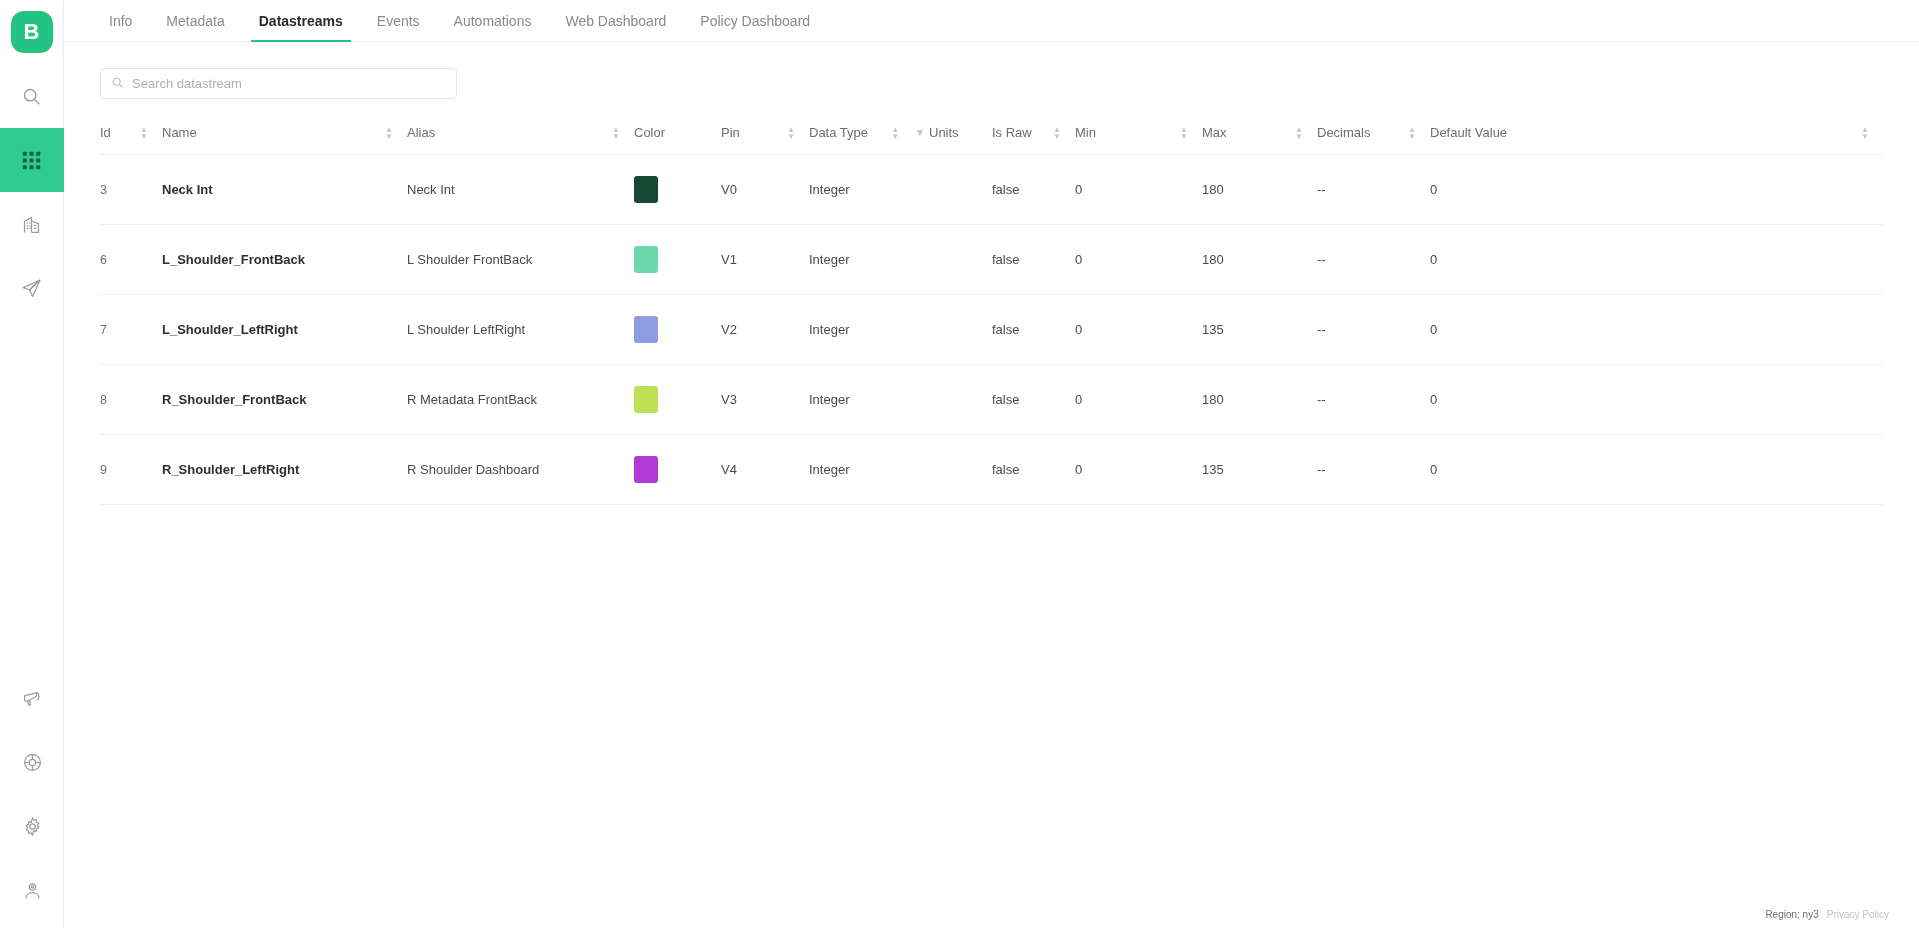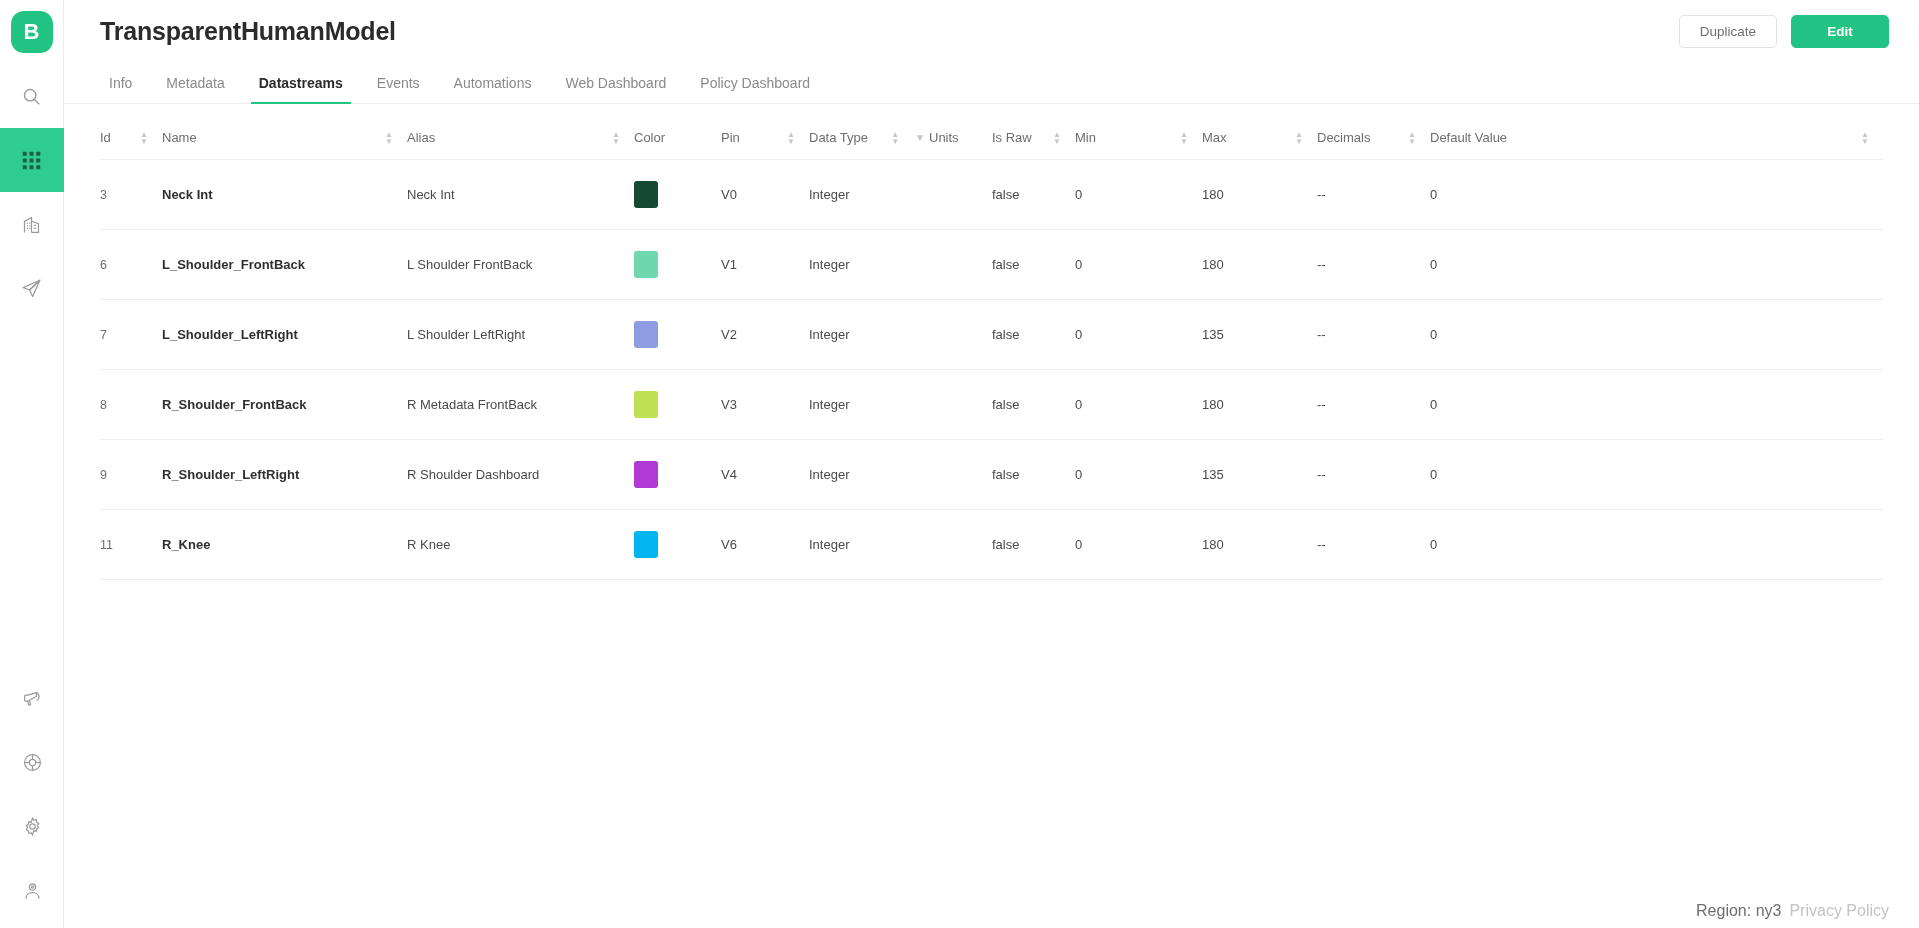--- a/index.html
+++ b/index.html
@@ -120,21 +120,21 @@
   col.w-units { width: 63px; }
   col.w-israw { width: 83px; }
   col.w-min { width: 127px; }
   col.w-max { width: 115px; }
   col.w-dec { width: 113px; }
   col.w-def { width: auto; }
 
   
   .footer {
     position: absolute; right: 30px; bottom: 8px;
-    font-size: 16px; color: #6e6e6e;
+    font-size: 10px; color: #6e6e6e;
     display: flex; gap: 8px; align-items: center;
   }
   .footer .privacy { color: #c3c3c3; cursor: pointer; }
 </style>
 </head>
 <body>
 
 <div class="app">
 
   <nav class="sidebar">
@@ -230,38 +230,42 @@
               <circle cx="12" cy="8" r="1.3"></circle>
             <path d="M4.6 21c0-4 3.3-6.5 7.4-6.5s7.4 2.5 7.4 6.5"></path>
           </svg>
         </span>
       </div>
     </div>
   </nav>
 
   <section class="main">
 
-    <header class="topbar">
-      <h1 class="page-title">TransparentHumanModel</h1>
-      <div class="top-actions">
-        <button class="btn btn-ghost">Duplicate</button>
-        <button class="btn btn-primary">Edit</button>
-      </div>
-    </header>
 
     <div class="tabs">
       <div class="tab">Info</div>
       <div class="tab">Metadata</div>
       <div class="tab active">Datastreams</div>
       <div class="tab">Events</div>
       <div class="tab">Automations</div>
       <div class="tab">Web Dashboard</div>
       <div class="tab">Policy Dashboard</div>
     </div>
 
+    <div class="search-row">
+      <div class="search-box">
+        <span>
+          <svg width="13" height="13" viewBox="0 0 24 24" fill="none" stroke="#bdbdbd" stroke-width="2">
+            <circle cx="10.5" cy="10.5" r="6.5"></circle>
+              <line x1="15.4" y1="15.4" x2="21" y2="21"></line>
+          </svg>
+        </span>
+        <input type="text" placeholder="Search datastream" style="">
+      </div>
+    </div>
 
     <div class="table-wrap">
       <table>
         <colgroup>
           <col class="w-id">
             <col class="w-name">
             <col class="w-alias">
             <col class="w-color">
           <col class="w-pin">
             <col class="w-dtype">
@@ -451,36 +455,20 @@
               </td>
               <td class="">V4</td>
               <td class="">Integer</td>
               <td class=""></td>
               <td class="">false</td>
               <td class="">0</td>
               <td class="">135</td>
               <td class="">--</td>
               <td class="">0</td>
             </tr>
-            <tr>
-              <td class="c-id">11</td>
-              <td class="c-name">R_Knee</td>
-              <td class="">R Knee</td>
-              <td class="c-color">
-                <span class="swatch" style="background: rgb(0, 181, 240);"></span>
-              </td>
-              <td class="">V6</td>
-              <td class="">Integer</td>
-              <td class=""></td>
-              <td class="">false</td>
-              <td class="">0</td>
-              <td class="">180</td>
-              <td class="">--</td>
-              <td class="">0</td>
-            </tr>
           </tbody>
       </table>
     </div>
 
     <div class="footer">
       <span>Region: ny3</span>
       <span class="privacy">Privacy Policy</span>
     </div>
 
   </section>

